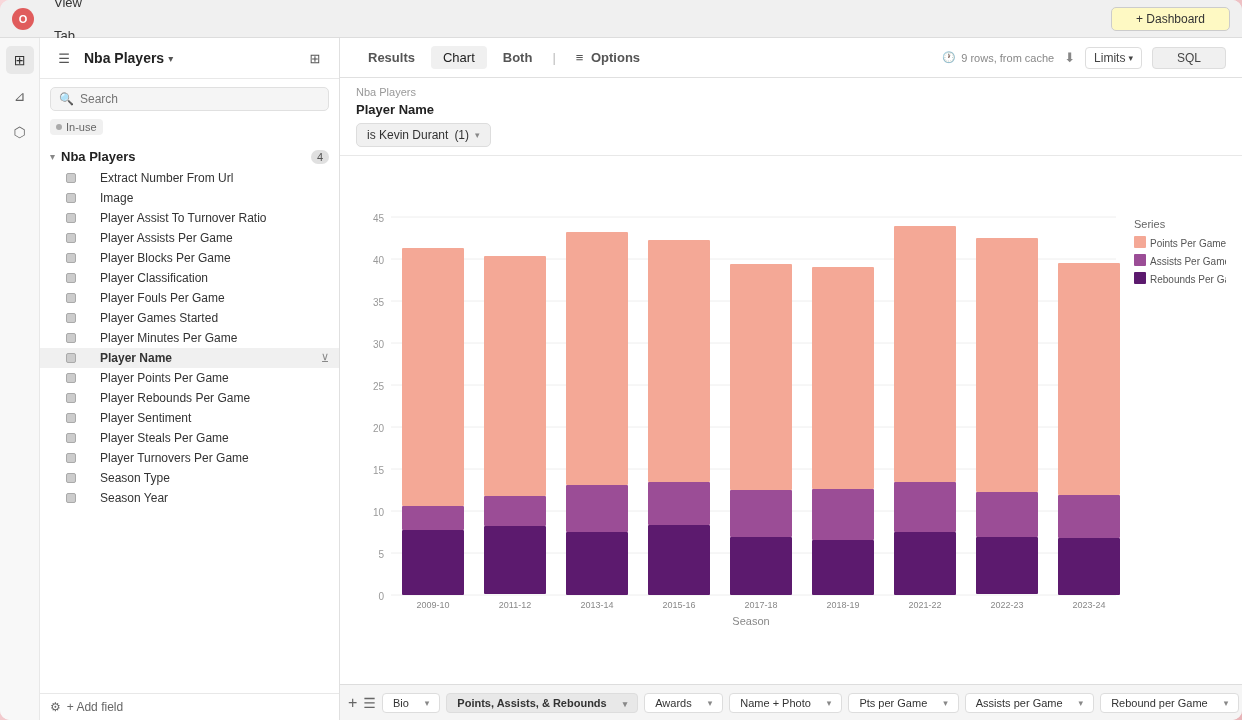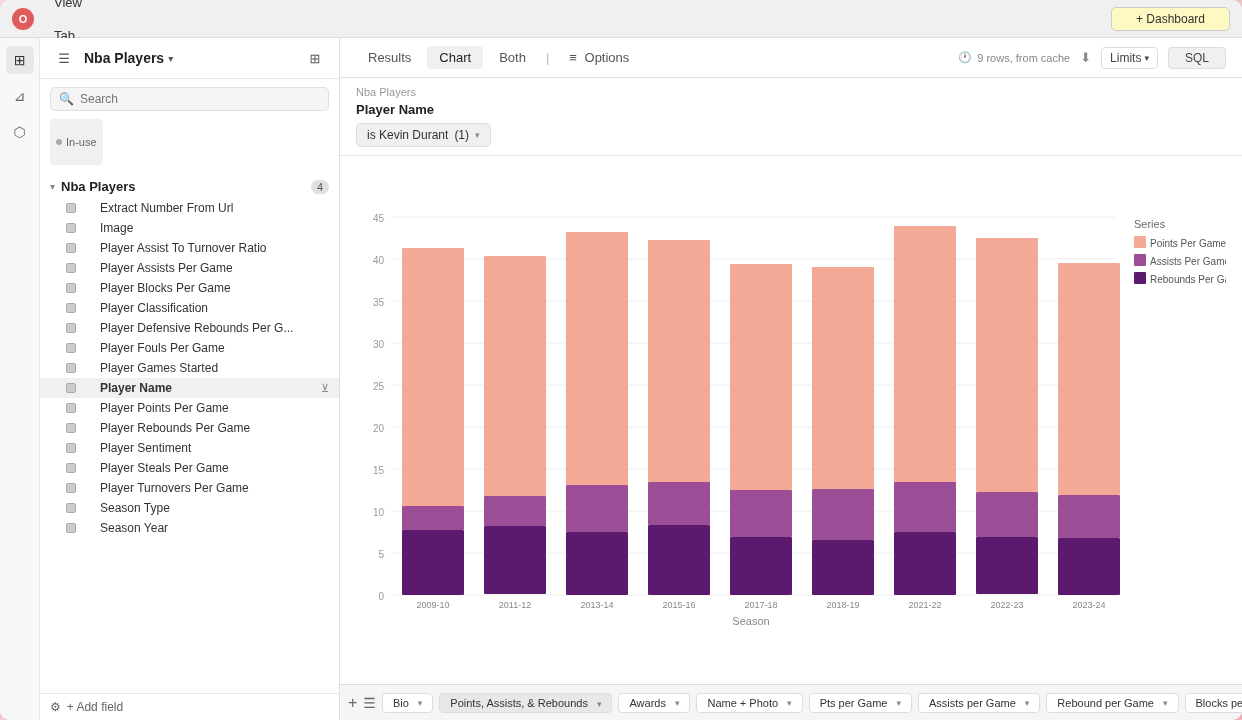--- a/index.html
+++ b/index.html
@@ -170,21 +170,21 @@
     }
     .in-use-badge {
       display: flex;
       align-items: center;
       gap: 4px;
       margin: 0 10px 6px;
       font-size: 11px;
       color: #666;
       background: #f0f0f0;
       border-radius: 4px;
-      padding: 17px 6px;
+      padding: 2px 6px;
       width: fit-content;
     }
     .in-use-dot { width: 6px; height: 6px; background: #aaa; border-radius: 50%; }
 
     
     .field-list {
       flex: 1;
       overflow-y: auto;
       padding: 4px 0;
     }
@@ -264,20 +264,21 @@
       flex-shrink: 0;
     }
     .tab-btn {
       padding: 4px 12px;
       border-radius: 4px;
       font-size: 13px;
       cursor: pointer;
       color: #555;
       border: none;
       background: transparent;
+      font-weight: bold;
     }
     .tab-btn.active {
       background: #f0f0f0;
       color: #222;
       font-weight: 500;
     }
     .toolbar-spacer { flex: 1; }
     .toolbar-right {
       display: flex;
       align-items: center;
@@ -299,21 +300,21 @@
       padding: 3px 8px;
       font-size: 12px;
       cursor: pointer;
       color: #444;
       background: #fff;
     }
     .sql-btn {
       background: #f0f0f0;
       border: 1px solid #ddd;
       border-radius: 4px;
-      padding: 3px 16px;
+      padding: 3px 24px;
       font-size: 12px;
       cursor: pointer;
       color: #444;
       font-weight: 500;
     }
 
     
     .filter-bar {
       background: #fff;
       padding: 8px 16px;
@@ -374,21 +375,21 @@
       background: #f5f5f5;
       border-top: 1px solid #ddd;
       padding: 0 8px;
       gap: 6px;
       overflow-x: auto;
       flex-shrink: 0;
     }
     .bottom-tab {
       display: flex;
       align-items: center;
-      gap: 9px;
+      gap: 16px;
       background: #fff;
       border: 1px solid #ddd;
       border-radius: 4px;
       padding: 3px 10px;
       font-size: 11px;
       cursor: pointer;
       white-space: nowrap;
       color: #333;
       flex-shrink: 0;
     }
@@ -499,29 +500,29 @@
         <div class="field-item">
           <div class="field-icon"></div>
           <span class="field-name">Player Blocks Per Game</span>
         </div>
         <div class="field-item">
           <div class="field-icon"></div>
           <span class="field-name">Player Classification</span>
         </div>
         <div class="field-item">
           <div class="field-icon"></div>
-          <span class="field-name">Player Defensive Rebounds Per G...</span>
-        </div>
-        <div class="field-item">
-          <div class="field-icon"></div>
           <span class="field-name">Player Fouls Per Game</span>
         </div>
         <div class="field-item">
           <div class="field-icon"></div>
           <span class="field-name">Player Games Started</span>
+        </div>
+        <div class="field-item">
+          <div class="field-icon"></div>
+          <span class="field-name">Player Minutes Per Game</span>
         </div>
         <div class="field-item active">
           <div class="field-icon"></div>
           <span class="field-name bold">Player Name</span>
           <span class="field-filter-icon">⊻</span>
         </div>
         <div class="field-item">
           <div class="field-icon"></div>
           <span class="field-name">Player Points Per Game</span>
         </div>
@@ -703,21 +704,21 @@
         </div>
       </div>
 
       <div class="bottom-tabs">
         <div class="bottom-add-btn">+</div>
         <div class="bottom-list-btn">☰</div>
         <div class="bottom-tab">
           <span>Bio</span>
           <span class="bottom-tab-chevron">▾</span>
         </div>
-        <div class="bottom-tab" style="background:#e8e8e8; font-weight:400;align-items:flex-end;">
+        <div class="bottom-tab" style="background:#e8e8e8; font-weight:700;align-items:flex-end;">
           <span>Points, Assists, &amp; Rebounds</span>
           <span class="bottom-tab-chevron">▾</span>
         </div>
         <div class="bottom-tab">
           <span>Awards</span>
           <span class="bottom-tab-chevron">▾</span>
         </div>
         <div class="bottom-tab">
           <span>Name + Photo</span>
           <span class="bottom-tab-chevron">▾</span>

